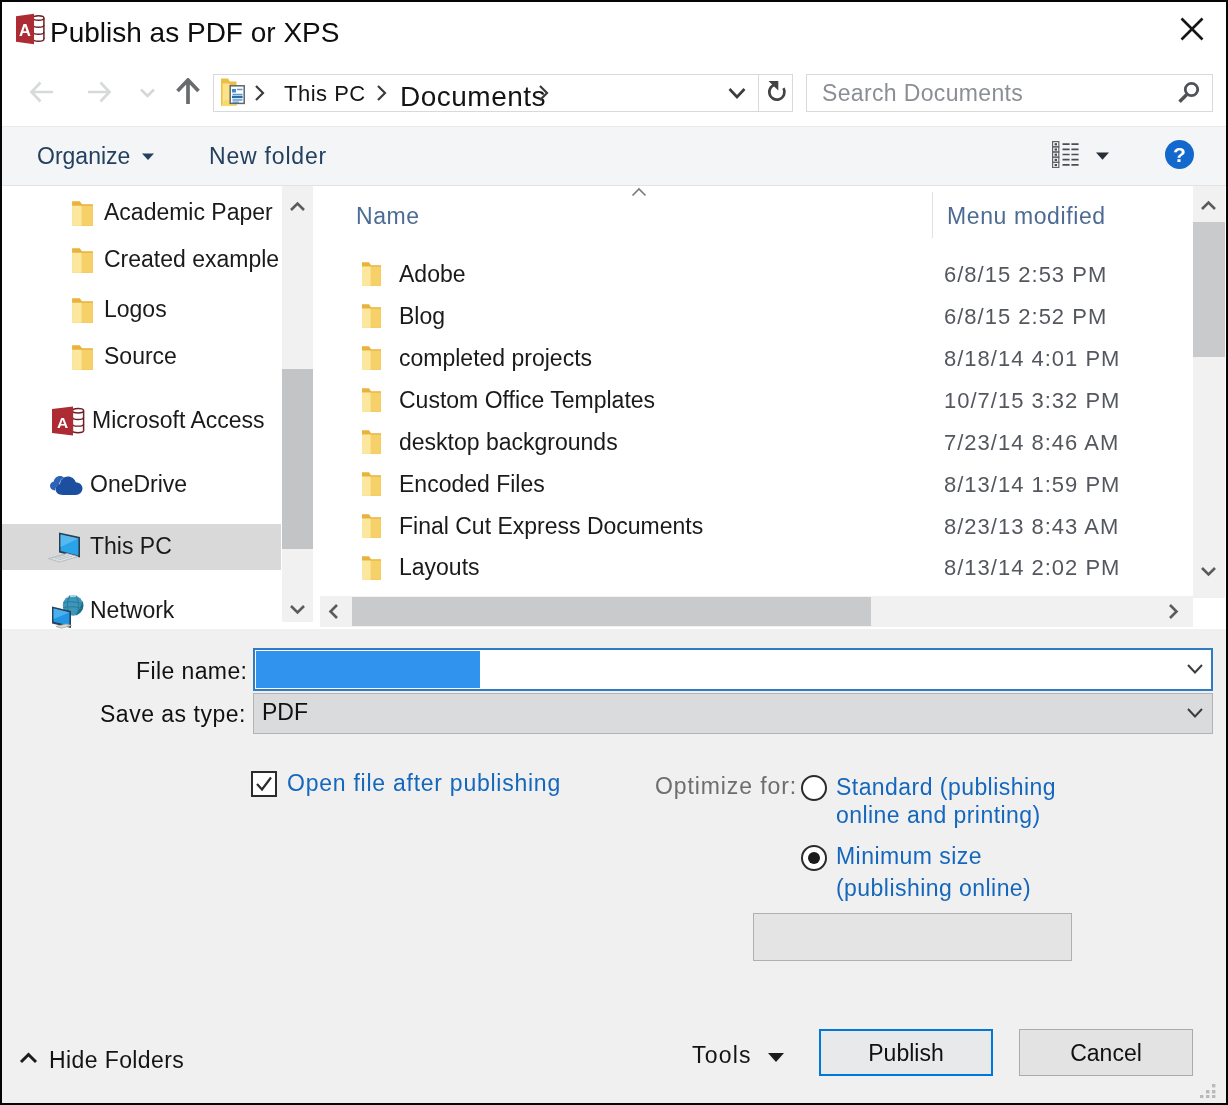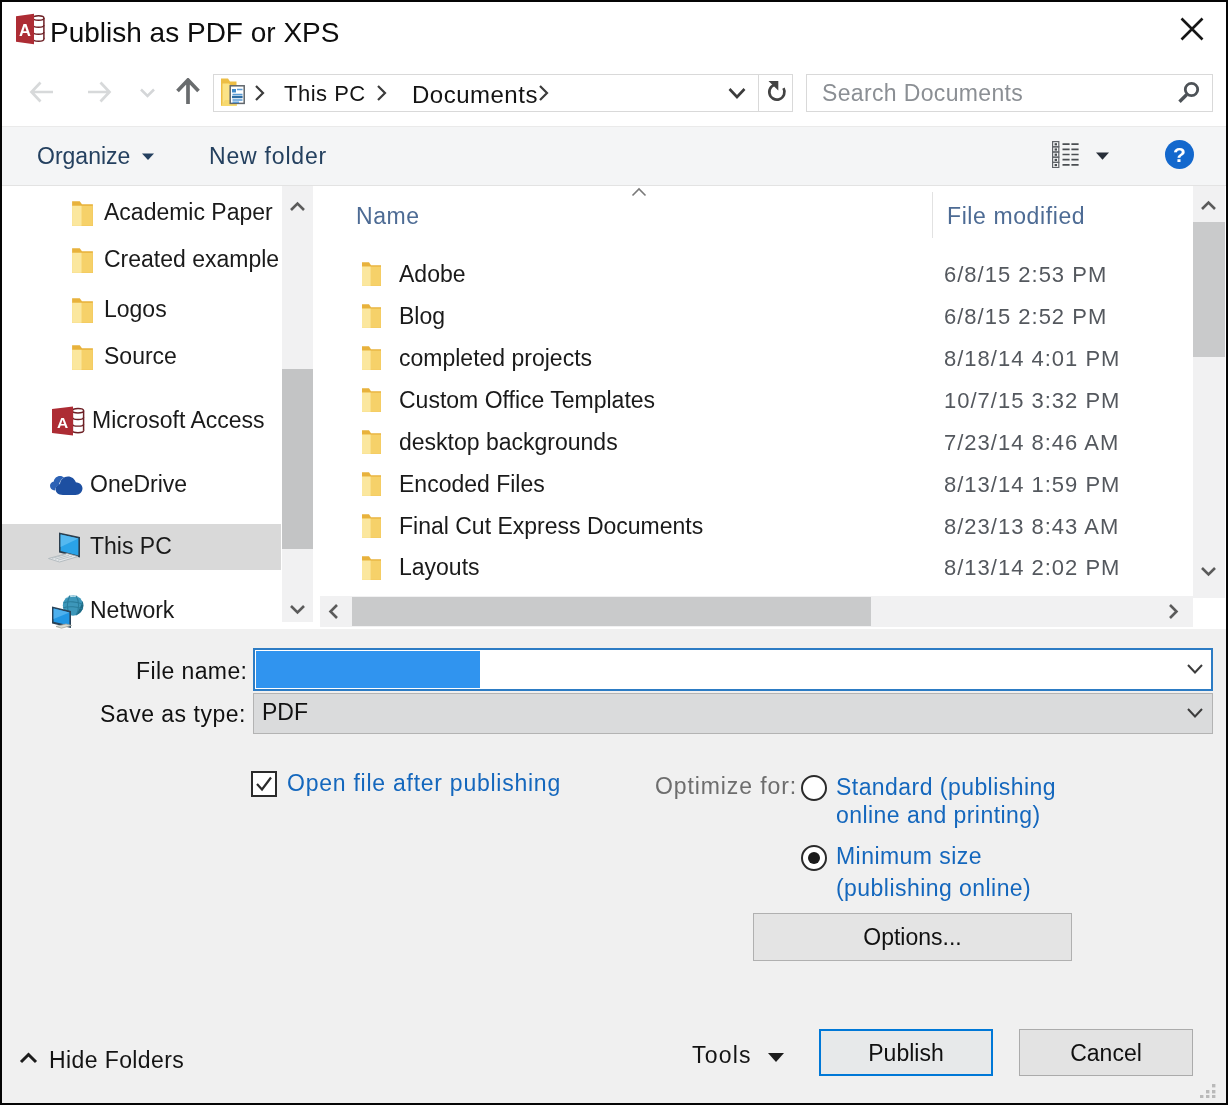--- a/index.html
+++ b/index.html
@@ -79,21 +79,21 @@
       <path d="M13.5 23 L23.5 23 M13.5 25.2 L20 25.2"></path>
     </g>
   </svg>
   <svg class="abs" style="left:253px;top:84px" width="12" height="18" viewBox="0 0 12 18">
     <path d="M3 2 L10 9 L3 16" stroke="#3c3c3c" stroke-width="2.2" fill="none"></path>
   </svg>
   <div class="txt" style="left:284px;top:81px;font-size:22px;color:#141414;letter-spacing:0.5px;">This PC</div>
   <svg class="abs" style="left:375px;top:84px" width="12" height="18" viewBox="0 0 12 18">
     <path d="M3 2 L10 9 L3 16" stroke="#3c3c3c" stroke-width="2.2" fill="none"></path>
   </svg>
-  <div class="txt" style="left:400px;top:81px;font-size:24px;color:#141414;letter-spacing:0.5px;margin-left:12px;">Documents</div>
+  <div class="txt" style="left:400px;top:81px;font-size:28px;color:#141414;letter-spacing:0.5px;">Documents</div>
   <svg class="abs" style="left:537px;top:84px" width="12" height="18" viewBox="0 0 12 18">
     <path d="M3 2 L10 9 L3 16" stroke="#3c3c3c" stroke-width="2.2" fill="none"></path>
   </svg>
 
   <svg class="abs" style="left:727px;top:87px" width="20" height="13" viewBox="0 0 20 13">
     <path d="M2.5 2 L10 10 L17.5 2" stroke="#3c3c3c" stroke-width="2.6" fill="none"></path>
   </svg>
 
   <svg class="abs" style="left:766px;top:79px" width="22" height="24" viewBox="0 0 22 24">
     <path d="M17.5 9.2 A7.6 7.6 0 1 1 11.2 5.4" stroke="#434343" stroke-width="2.7" fill="none"></path>
@@ -208,21 +208,21 @@
   <div class="abs" style="left:282px;top:186px;width:31px;height:436px;background:#f1f1f2;"></div>
   <div class="abs" style="left:282px;top:369px;width:31px;height:180px;background:#c3c4c5;"></div>
   <svg class="abs" style="left:289px;top:201px" width="17" height="11" viewBox="0 0 17 11">
     <path d="M2 9 L8.5 2.5 L15 9" stroke="#5b5b5b" stroke-width="2.6" fill="none"></path>
   </svg>
   <svg class="abs" style="left:289px;top:604px" width="17" height="11" viewBox="0 0 17 11">
     <path d="M2 2 L8.5 8.5 L15 2" stroke="#5b5b5b" stroke-width="2.6" fill="none"></path>
   </svg>
 
   <div class="txt hdr" style="left:356px;top:203px;">Name</div>
-  <div class="txt hdr" style="left:947px;top:203px;">File modified</div>
+  <div class="txt hdr" style="left:947px;top:203px;">Menu modified</div>
   <div class="abs" style="left:932px;top:192px;width:1px;height:46px;background:#e2e2e2;"></div>
   <svg class="abs" style="left:631px;top:187px" width="16" height="10" viewBox="0 0 16 10">
     <path d="M1.5 8.5 L8 2 L14.5 8.5" stroke="#7a7a7a" stroke-width="1.6" fill="none"></path>
   </svg>
 
   <svg class="abs lsfold" style="left:361px;top:261px" width="21" height="26" viewBox="0 0 21 26">
       <use href="#fold"></use>
     </svg>
   <div class="txt" style="left:399px;top:261px;">Adobe</div>
   <div class="txt datec" style="left:944px;top:262px;">6/8/15 2:53 PM</div>
@@ -312,21 +312,20 @@
   <div class="txt" style="left:655px;top:773px;color:#6d6d6d;letter-spacing:0.9px;">Optimize for:</div>
   <div class="abs" style="left:801px;top:775px;width:26px;height:26px;border-radius:50%;background:#fff;border:2.5px solid #2b2b2b;box-sizing:border-box;"></div>
   <div class="txt" style="left:836px;top:774px;color:#1467bd;letter-spacing:0.45px;">Standard (publishing</div>
   <div class="txt" style="left:836px;top:802px;color:#1467bd;letter-spacing:0.45px;">online and printing)</div>
   <div class="abs" style="left:801px;top:845px;width:26px;height:26px;border-radius:50%;background:#fff;border:2.5px solid #2b2b2b;box-sizing:border-box;"></div>
   <div class="abs" style="left:808px;top:852px;width:12px;height:12px;border-radius:50%;background:#1a1a1a;"></div>
   <div class="txt" style="left:836px;top:843px;color:#1467bd;letter-spacing:0.45px;">Minimum size</div>
   <div class="txt" style="left:836px;top:875px;color:#1467bd;letter-spacing:0.45px;">(publishing online)</div>
 
   <div class="abs" style="left:753px;top:913px;width:319px;height:48px;background:#e4e4e4;border:1px solid #b0b0b0;box-sizing:border-box;"></div>
-  <div class="txt" style="left:753px;top:913px;width:319px;height:48px;line-height:48px;text-align:center;color:#111;">Options...</div>
 
   <svg class="abs" style="left:19px;top:1052px" width="19" height="12" viewBox="0 0 19 12">
     <path d="M2 10 L9.5 2.5 L17 10" stroke="#1c1c1c" stroke-width="3" fill="none"></path>
   </svg>
   <div class="txt" style="left:49px;top:1047px;color:#141414;letter-spacing:0.4px;">Hide Folders</div>
   <div class="txt" style="left:692px;top:1042px;color:#141414;letter-spacing:1.2px;">Tools</div>
   <svg class="abs" style="left:766px;top:1051px" width="20" height="13" viewBox="0 0 20 13">
     <path d="M2 2 L10 11 L18 2 Z" fill="#1c1c1c"></path>
   </svg>
   <div class="abs" style="left:819px;top:1029px;width:174px;height:47px;background:#e7e9ea;border:2px solid #0078d7;box-sizing:border-box;"></div>

